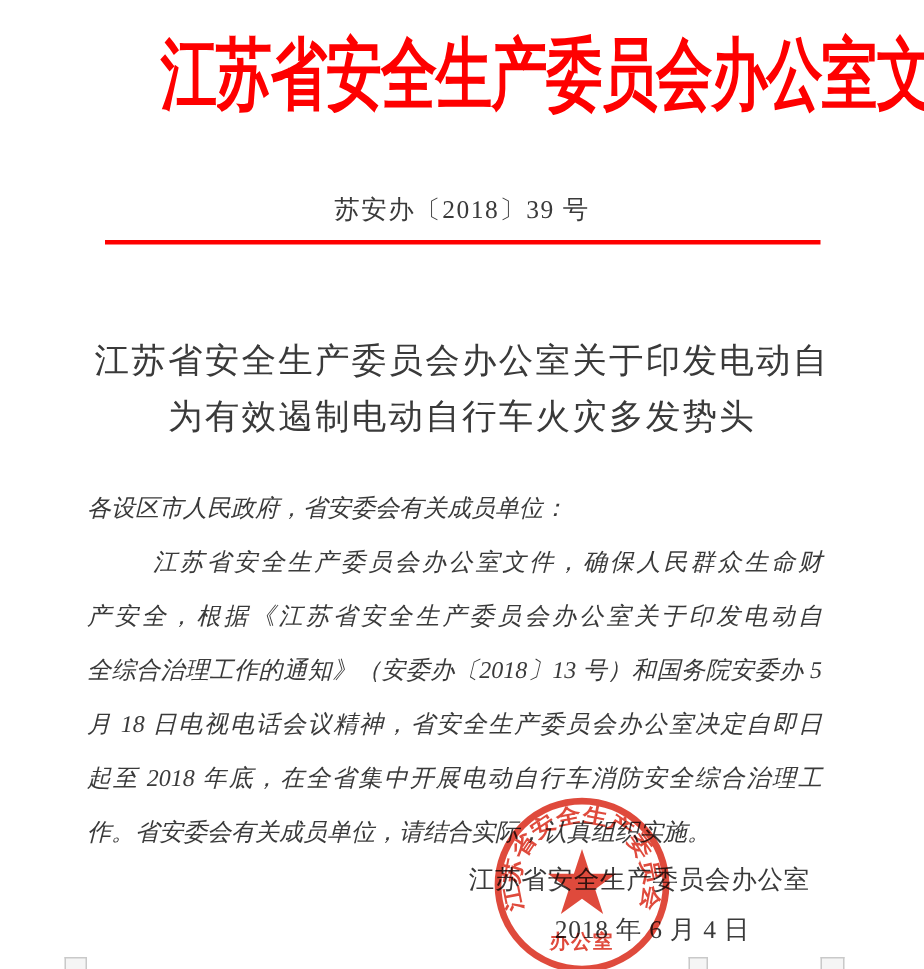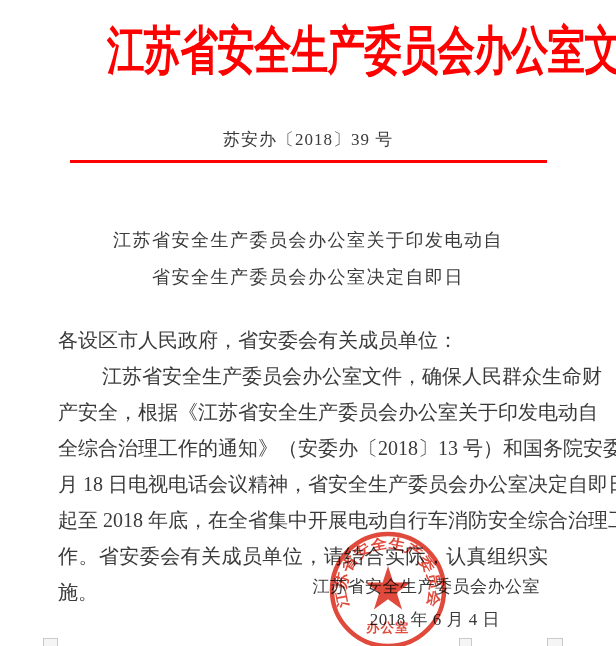--- a/index.html
+++ b/index.html
@@ -49,33 +49,34 @@
     width: 477px;
     height: 3px;
     background: #fe0000;
   }
   .doc-title {
     position: absolute;
     top: 222px;
     left: 58px;
     width: 500px;
     text-align: center;
-    font-size: 18px;
+    font-size: 23px;
     line-height: 37px;
     letter-spacing: 1.5px;
     color: #3a3a3a;
   }
   .body-text {
     position: absolute;
     top: 322px;
     left: 58px;
     width: 490px;
-    font-size: 20px;
+    font-size: 16px;
     line-height: 36px;
     color: #3a3a3a;
+    font-style: italic;
   }
   .salutation { text-align: left; }
   .para-line {
     text-align: justify;
     text-align-last: justify;
     white-space: nowrap;
   }
   .para-line.first { padding-left: 44px; }
   .para-line.last { text-align-last: left; white-space: normal; }
   .signature {
@@ -125,21 +126,21 @@
   <div class="red-header">
     <span class="stretch">江苏省安全生产委员会办公室文件</span>
   </div>
 
   <div class="doc-number">苏安办〔2018〕39 号</div>
 
   <div class="red-rule"></div>
 
   <div class="doc-title">
     <div>江苏省安全生产委员会办公室关于印发电动自</div>
-    <div>省安全生产委员会办公室决定自即日</div>
+    <div>为有效遏制电动自行车火灾多发势头</div>
   </div>
 
   <div class="body-text">
     <div class="salutation">各设区市人民政府，省安委会有关成员单位：</div>
     <div class="para-line first">江苏省安全生产委员会办公室文件，确保人民群众生命财</div>
     <div class="para-line">产安全，根据《江苏省安全生产委员会办公室关于印发电动自</div>
     <div class="para-line">全综合治理工作的通知》（安委办〔2018〕13 号）和国务院安委办 5</div>
     <div class="para-line">月 18 日电视电话会议精神，省安全生产委员会办公室决定自即日</div>
     <div class="para-line">起至 2018 年底，在全省集中开展电动自行车消防安全综合治理工</div>
     <div class="para-line last">作。省安委会有关成员单位，请结合实际，认真组织实施。</div>

